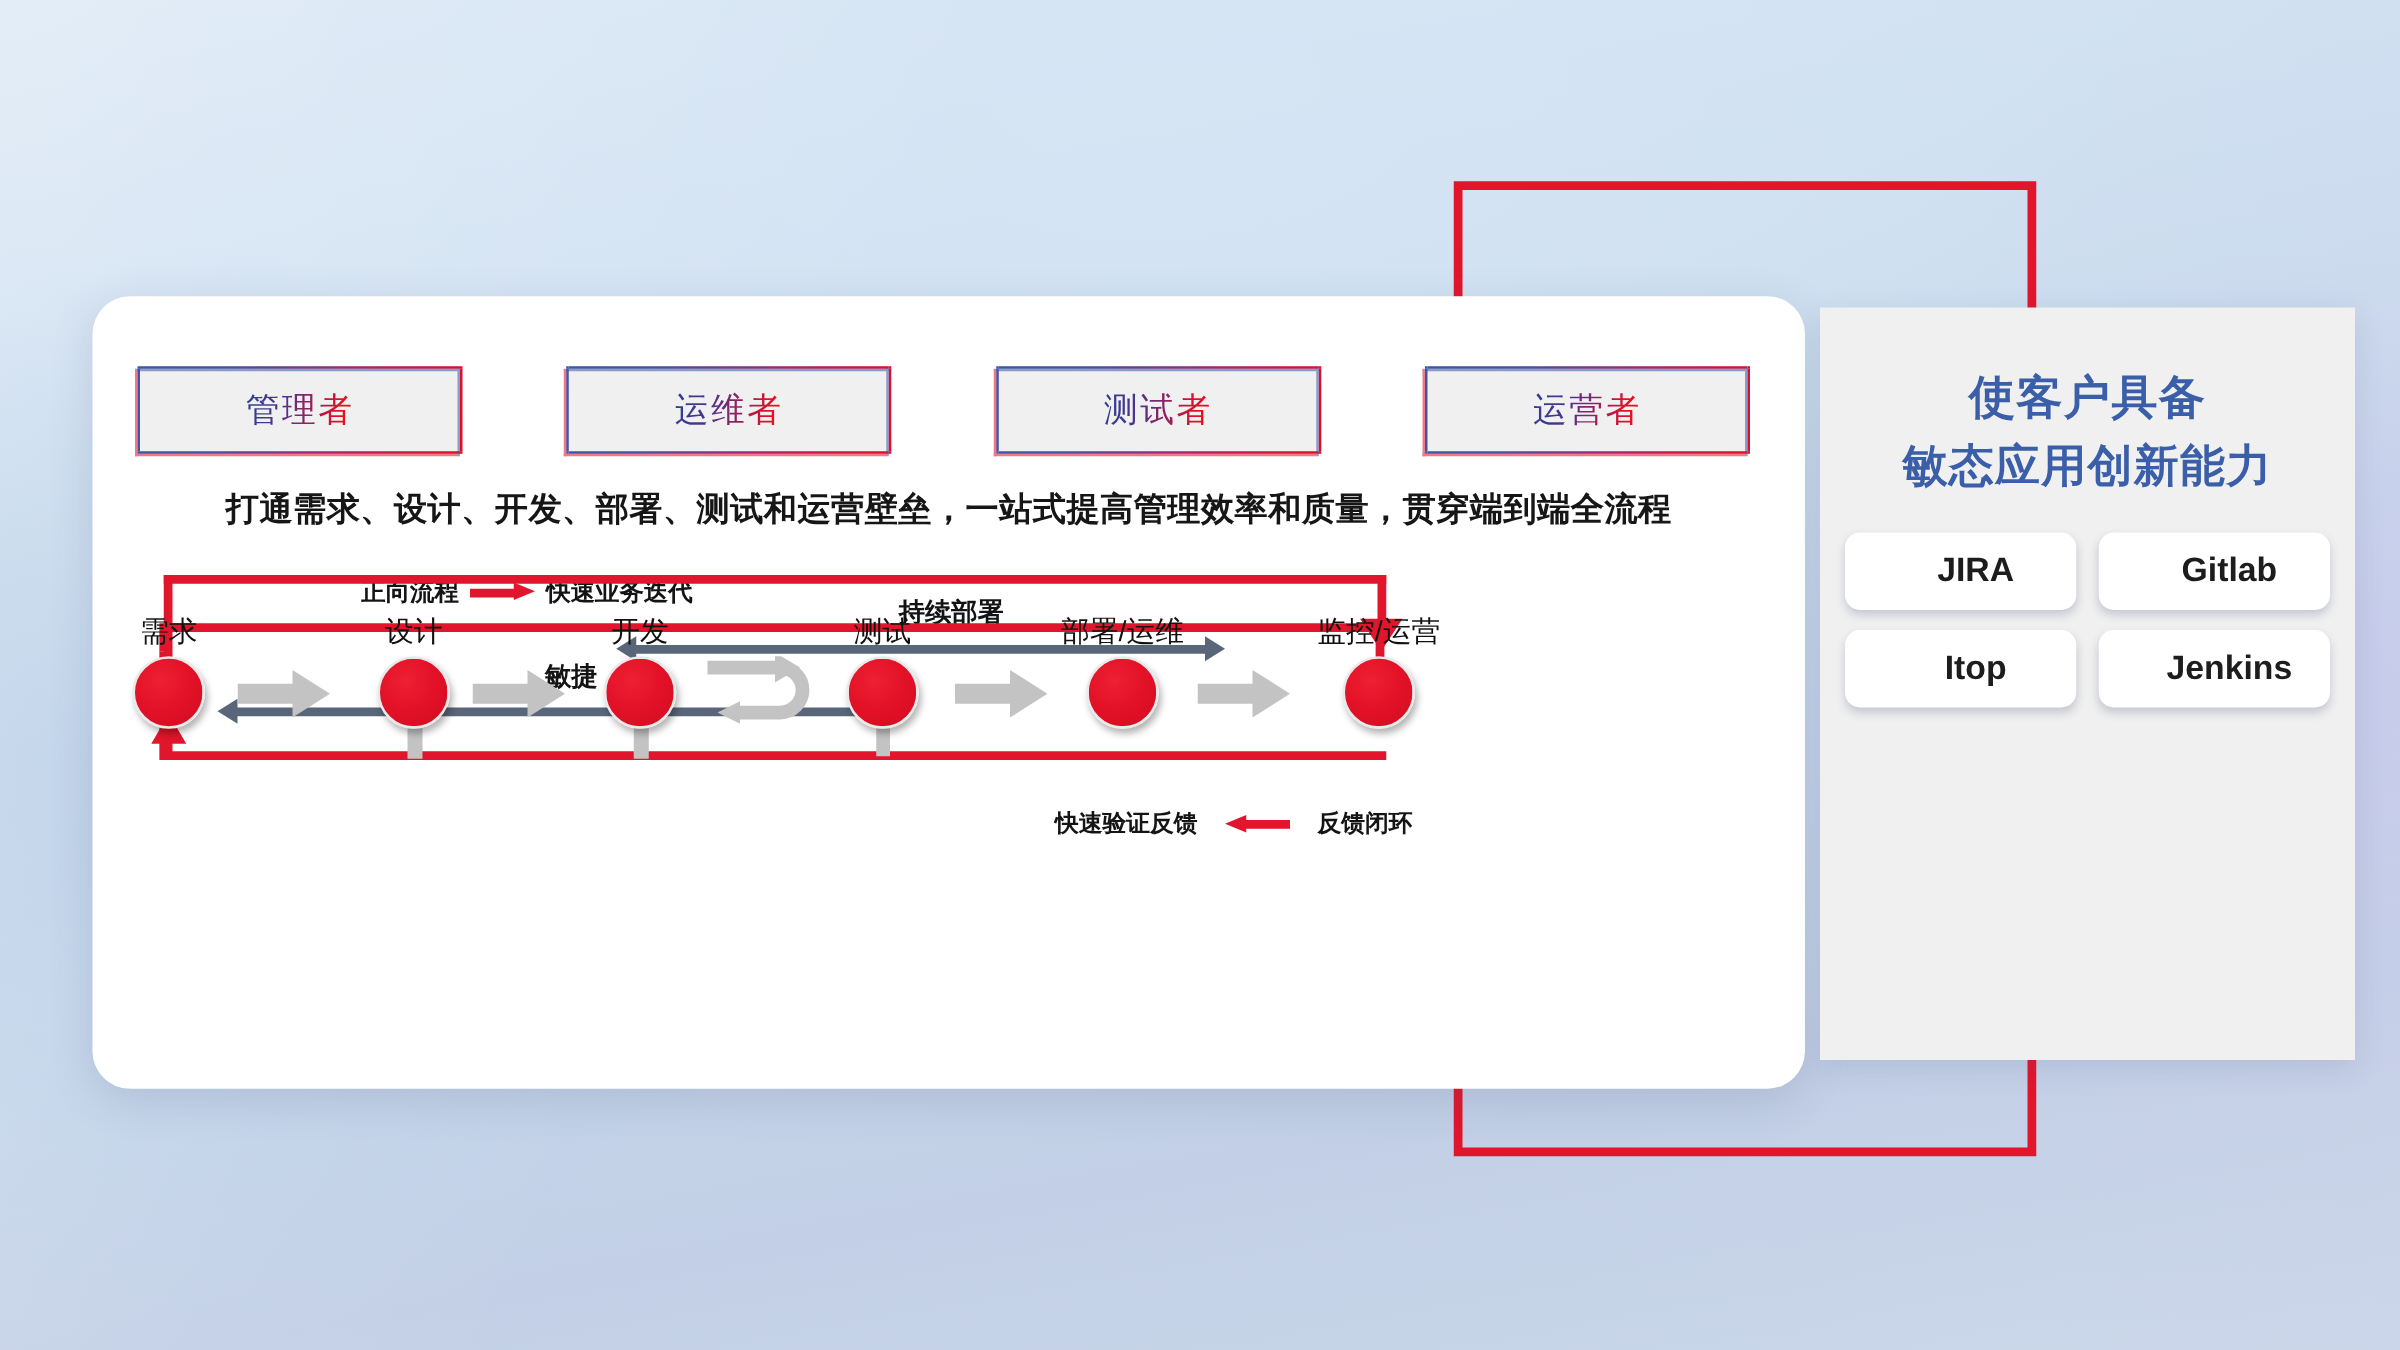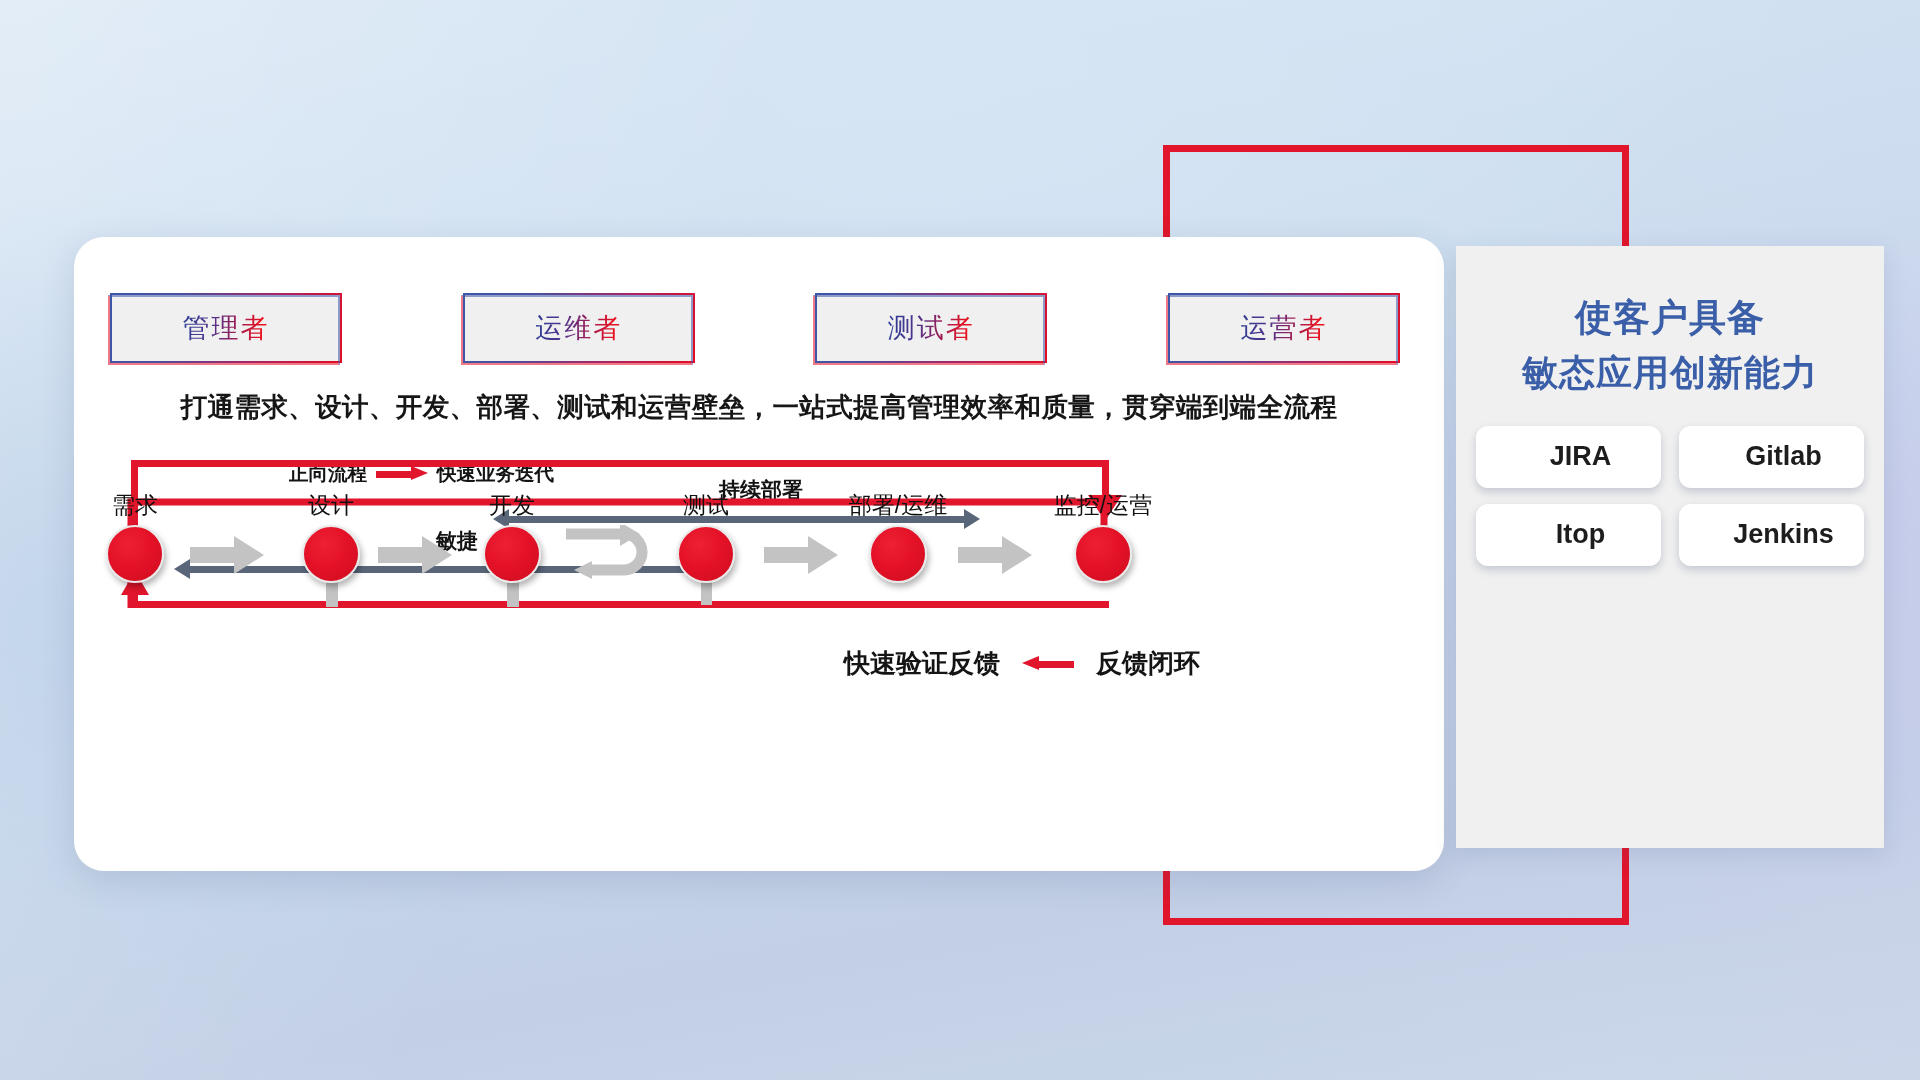--- a/index.html
+++ b/index.html
@@ -35,21 +35,21 @@
     background:#ffffff; border-radius:30px; z-index:3;
     box-shadow:0 10px 34px rgba(60,80,120,.16);
   }
 
   
   #roles{
     position:absolute; left:36px; top:56px; width:1290px; height:70px;
     display:flex; justify-content:space-between;
   }
   .role-box{
-    width:232px; height:70px;
+    width:260px; height:70px;
     background:#f0f0f0;
     position:relative;
     display:flex; align-items:center; justify-content:center;
   }
   .role-box::before{
     content:""; position:absolute; inset:0;
     border:2.2px solid transparent;
     border-image:linear-gradient(112deg,#3d56a8 0%,#4a4fa0 28%,#a3266a 62%,#e30d22 100%) 1;
     pointer-events:none;
   }
@@ -134,21 +134,21 @@
     border:2px solid #e9e9e9;
     box-shadow:2px 4px 6px rgba(0,0,0,.30);
   }
   
   .gray-arrow{ position:absolute; width:74px; height:42px; }
 
   
   #legend-feedback{
     position:absolute; left:770px; top:409px;
     display:flex; align-items:center; gap:22px;
-    font-size:26px; font-weight:700; color:#141414; white-space:nowrap;
+    font-size:19px; font-weight:700; color:#141414; white-space:nowrap;
   }
 
   
   #tools-panel{
     position:absolute; left:1456px; top:246px; width:428px; height:602px;
     background:#f0f0f0; z-index:4;
     box-shadow:0 6px 22px rgba(70,90,130,.15);
   }
   #tools-title{
     padding-top:44px; text-align:center;

